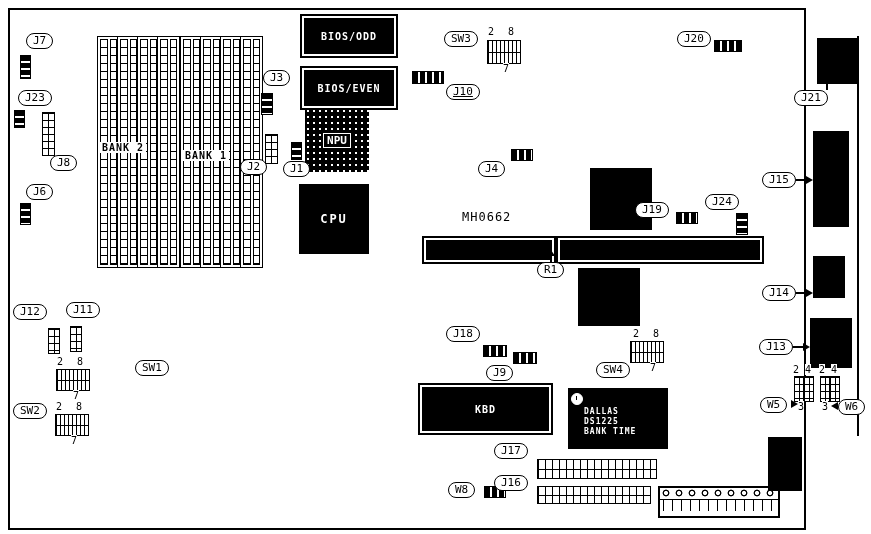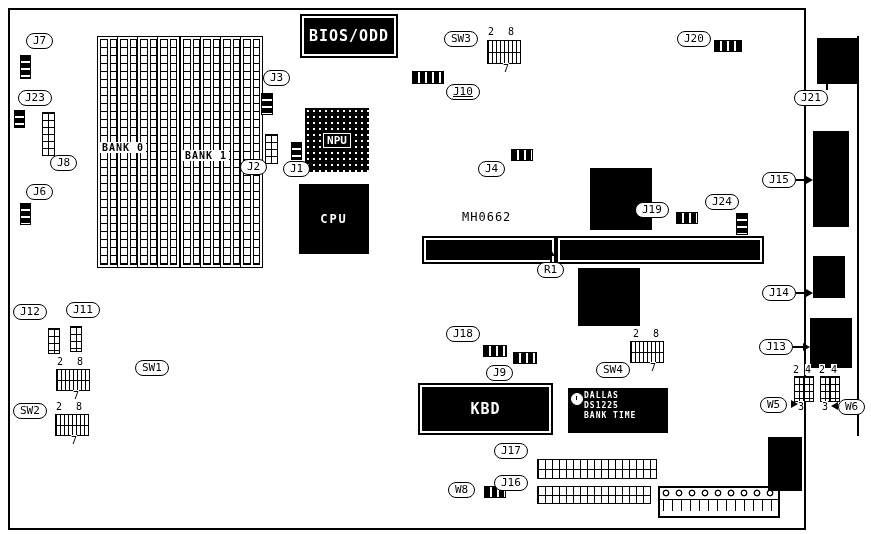--- a/index.html
+++ b/index.html
@@ -21,21 +21,21 @@
   .chip .lbl { font-size:12px; font-weight:bold; letter-spacing:2px; }
   .npu-dots {
     background-color:#000;
     background-image:radial-gradient(circle, #fff 0.8px, transparent 1.1px);
     background-size:6px 6px;
   }
   .npu-box { border:1px solid #fff; background:#000; padding:0 3px; font-size:11px; font-weight:bold; }
 
   .socket { position:absolute; border:2px solid #000; background:#fff; padding:2px; z-index:2; }
   .socket-inner { width:100%; height:100%; background:#000; color:#fff;
-    display:flex; align-items:center; justify-content:center; font-size:15px; font-weight:bold; letter-spacing:1px; }
+    display:flex; align-items:center; justify-content:center; font-size:10px; font-weight:bold; letter-spacing:1px; }
 
   .simm { position:absolute; width:17px; border:1px solid #000; background:#fff;
           display:flex; gap:2px; padding:2px 2px; z-index:1; }
   .simm-col { flex:1; border:1px solid #000;
     background:repeating-linear-gradient(to bottom, #fff 0 7px, #000 7px 8px); }
   .bank-label { position:absolute; background:#fff; font-size:10px; font-weight:bold;
     padding:0 2px; z-index:3; letter-spacing:1px; }
 
   .dip { position:absolute; border:1px solid #000; background-color:#fff; z-index:2;
     background-image:
@@ -77,21 +77,21 @@
   .arr.l { border-width:4px 7px 4px 0; border-color:transparent #000 transparent transparent; }
   .arr.u { border-width:0 4px 6px 4px; border-color:transparent transparent #000 transparent; }
 
   .power { position:absolute; border:2px solid #000; background:#fff; z-index:2; }
   .p-circles { height:11px; border-bottom:1px solid #000;
     background-image:radial-gradient(circle at 6px 5px, #fff 2px, #000 2.2px 3.4px, #fff 3.6px);
     background-size:13px 11px; background-repeat:repeat-x; }
   .p-slots { height:11px;
     background-image:repeating-linear-gradient(90deg, transparent 0 3px, #000 3px 4px, transparent 4px 9px); }
 
-  .rtc { position:absolute; background:#000; color:#fff; z-index:2; padding:3px 2px 2px 16px; }
+  .rtc { position:absolute; background:#000; color:#fff; z-index:2; padding:19px 2px 2px 16px; }
   .rtc .line { font-size:8px; line-height:10px; font-weight:bold; letter-spacing:1px; white-space:nowrap; }
   .rtc-logo { position:absolute; left:3px; top:5px; width:10px; height:10px; border-radius:50%;
     background:#fff; border:1px solid #fff; }
   .rtc-logo:after { content:""; position:absolute; left:4px; top:2px; width:1px; height:4px; background:#000; }
 </style>
 </head>
 <body>
 
 <div id="stage">
 
@@ -125,25 +125,28 @@
     </div>
   <div class="simm" style="left:220px; top:36px; height:226px;">
       <div class="simm-col"></div>
       <div class="simm-col"></div>
     </div>
   <div class="simm" style="left:240px; top:36px; height:226px;">
       <div class="simm-col"></div>
       <div class="simm-col"></div>
     </div>
 
-  <div class="bank-label" style="left:100px; top:142px;">BANK 0</div>
+  <div class="bank-label" style="left:100px; top:142px;">BANK 2</div>
   <div class="bank-label" style="left:183px; top:150px;">BANK 1</div>
 
   <div class="socket" style="left:300px; top:14px; width:90px; height:36px;">
     <div class="socket-inner">BIOS/ODD</div>
+  </div>
+  <div class="socket" style="left:300px; top:66px; width:90px; height:36px;">
+    <div class="socket-inner">BIOS/EVEN</div>
   </div>
 
   <div class="chip npu-dots" style="left:305px; top:108px; width:64px; height:64px;">
     <span class="npu-box">NPU</span>
   </div>
   <div class="chip" style="left:299px; top:184px; width:70px; height:70px;">
     <span class="lbl">CPU</span>
   </div>
 
   <div class="pill" style="left:26px;  top:33px;">J7</div>

